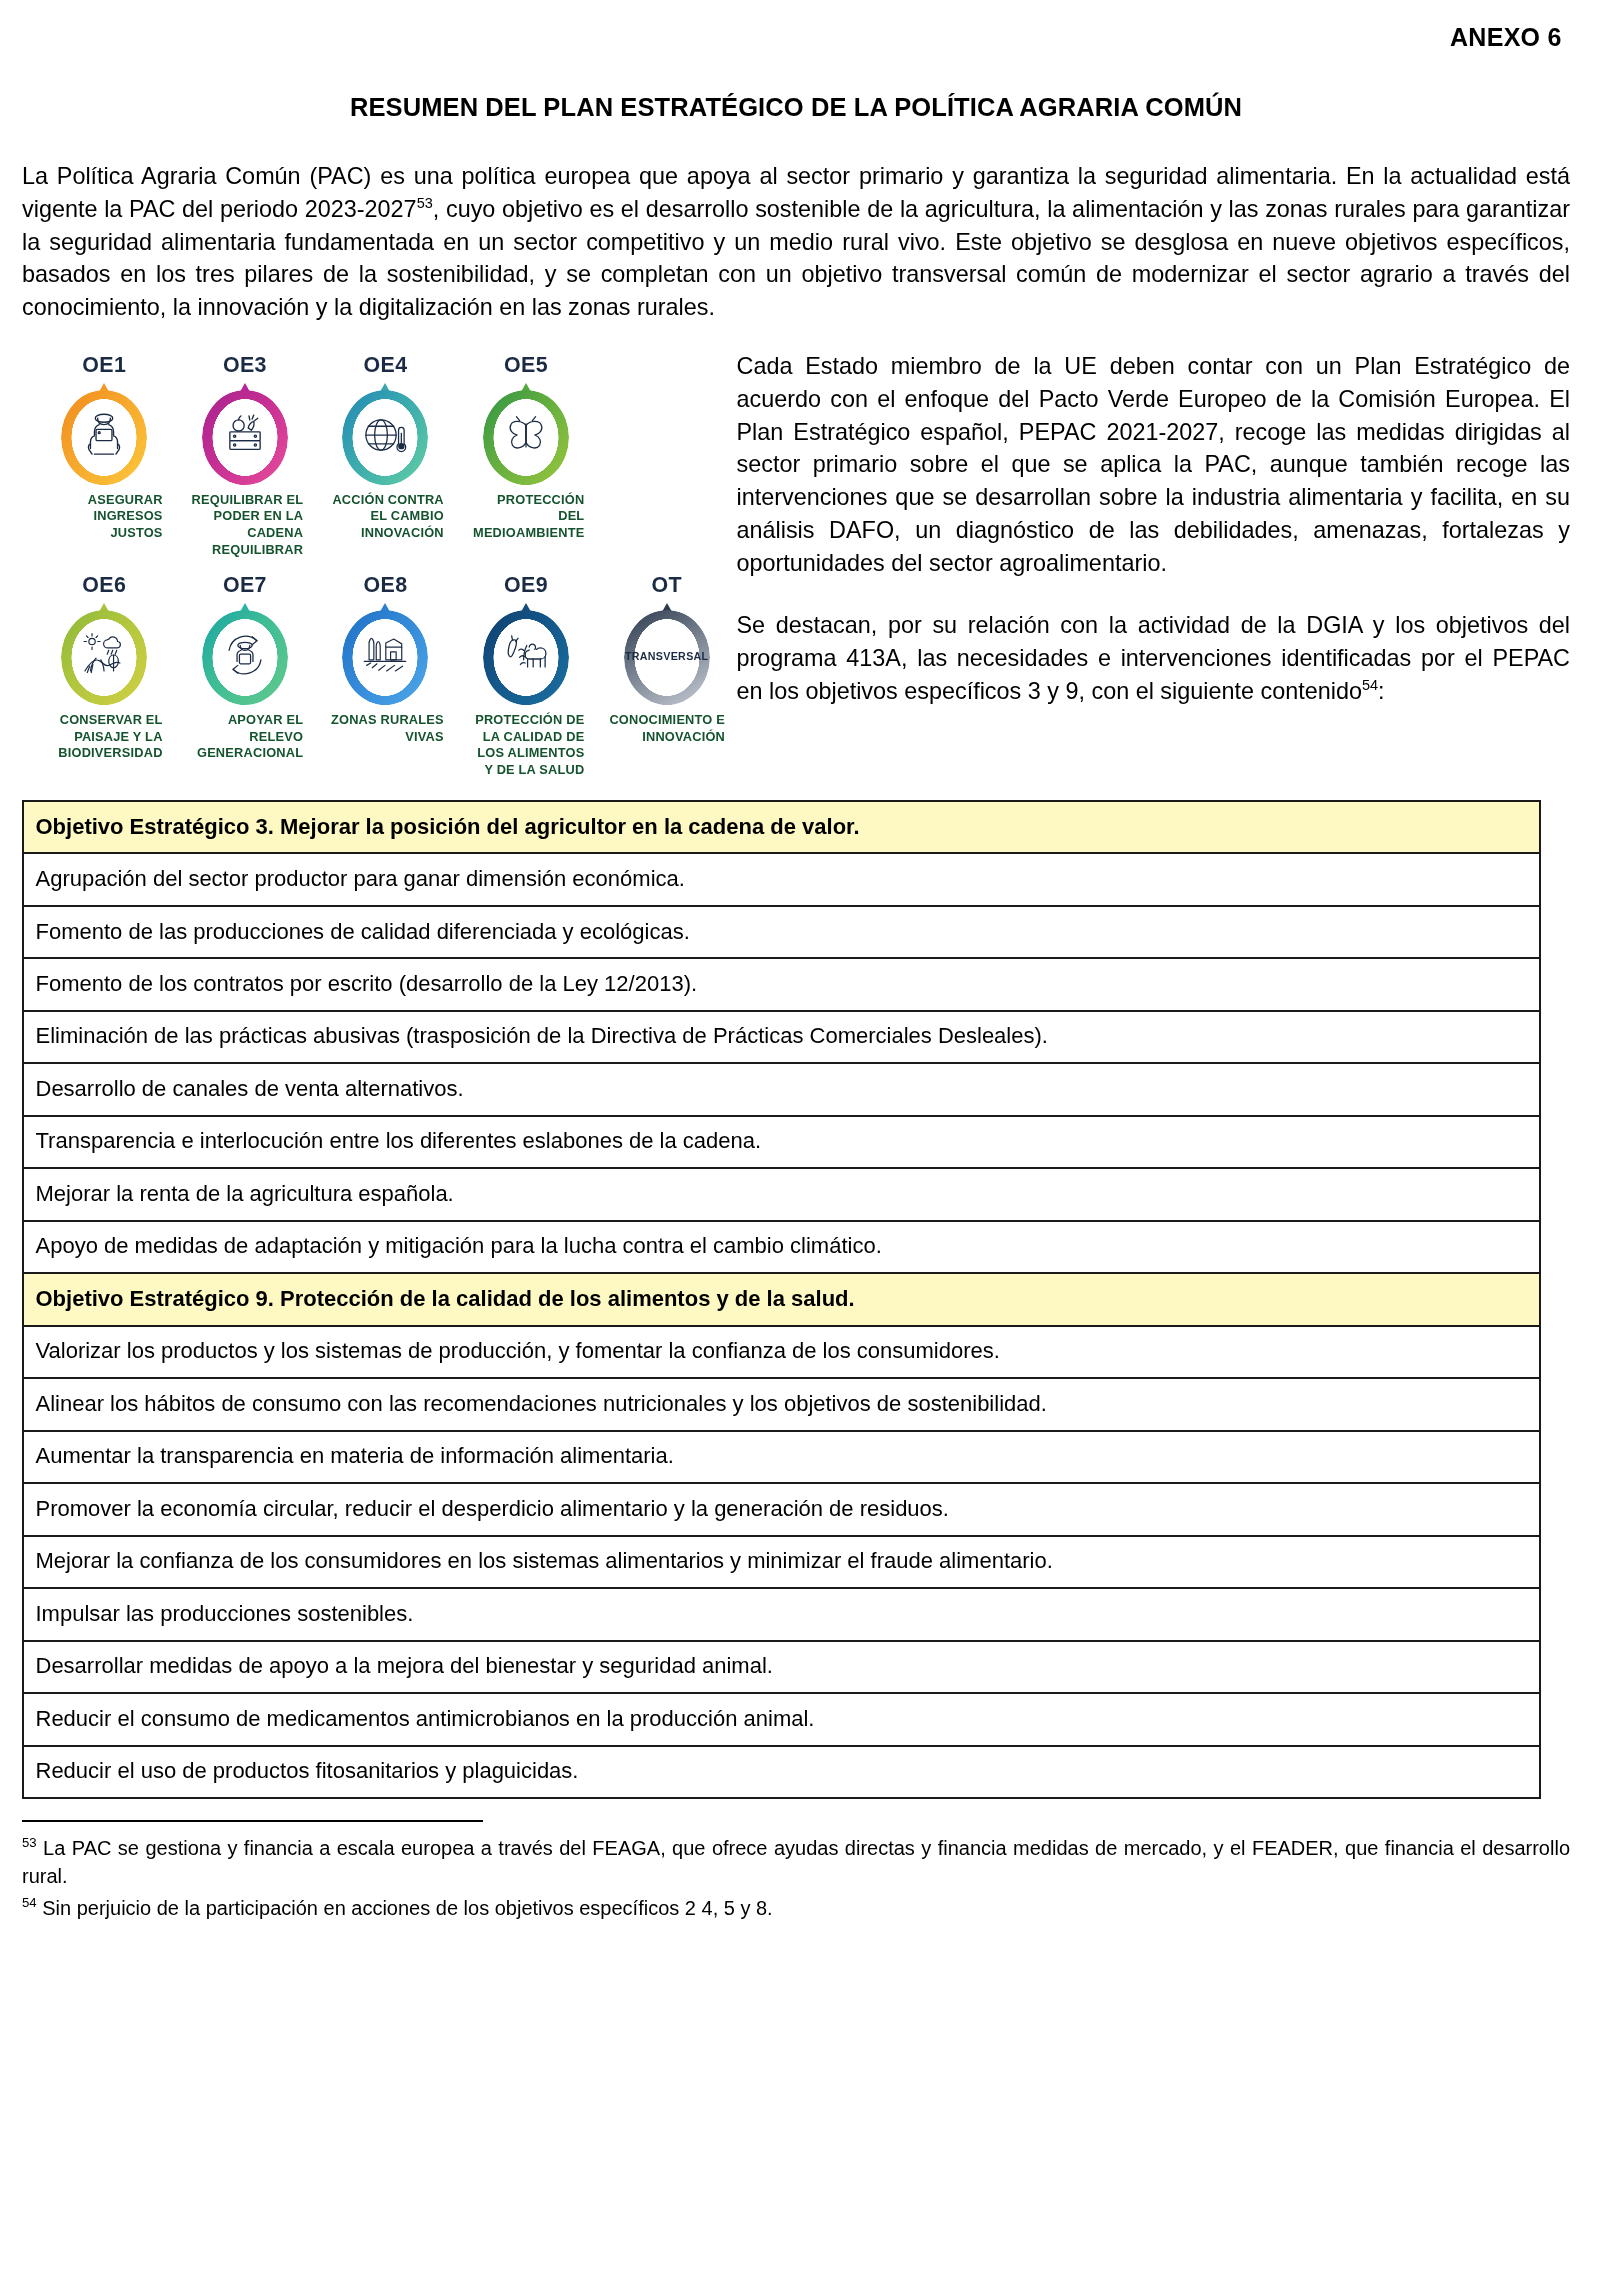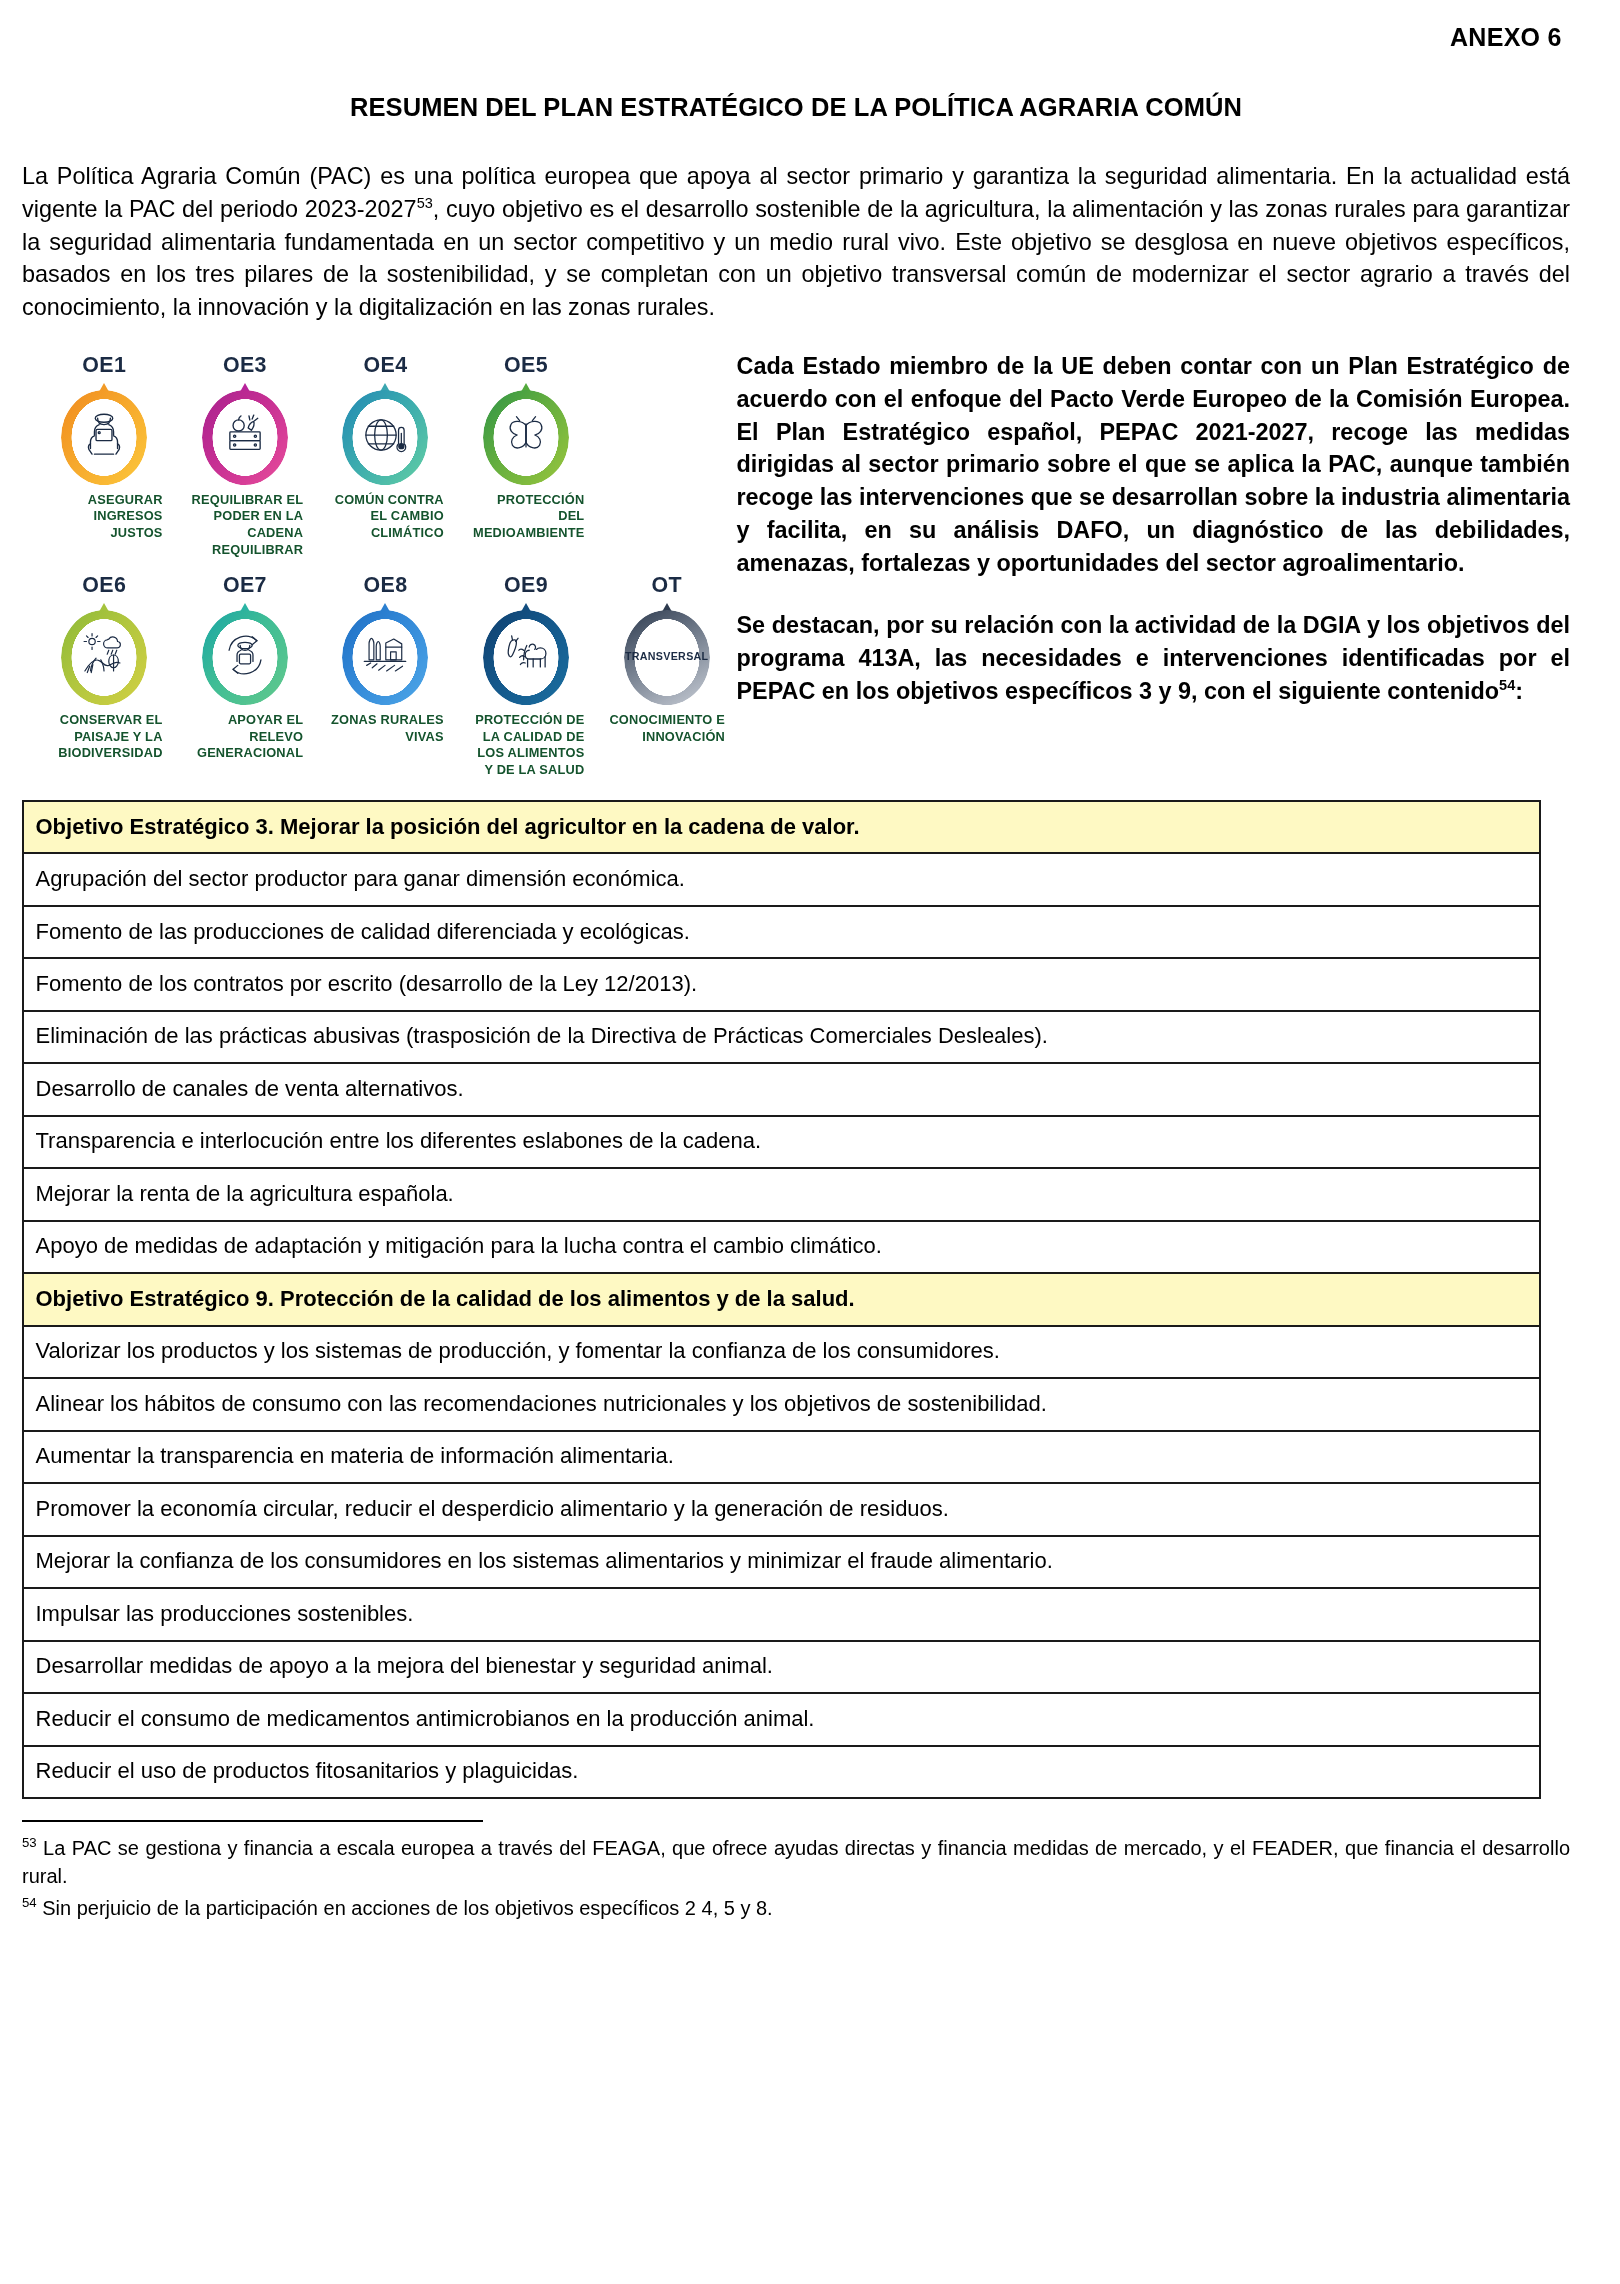--- a/index.html
+++ b/index.html
@@ -57,21 +57,20 @@
     width:703px;
     flex:0 0 703px;
     padding-top:3.3px;
   }
   .col-right{
     flex:1 1 auto;
     padding-left:11.5px;
     font-size:23.4px;
     line-height:1.40;
     text-align:justify;
-    font-weight:bold;
   }
   .col-right p{margin:0;}
   .col-right p + p{margin-top:30px;}
 
   
   .oe-grid{
     display:grid;
     grid-template-columns:repeat(5, 1fr);
     row-gap:3.3px;
   }
@@ -245,21 +244,21 @@
               <svg viewBox="0 0 64 64" fill="none" stroke="#1b2b44" stroke-width="1.6" stroke-linecap="round" stroke-linejoin="round">
                 <circle cx="27" cy="32" r="19"></circle>
                 <ellipse cx="27" cy="32" rx="8" ry="19"></ellipse>
                 <path d="M8 32h38M11 21h32M11 43h32"></path>
                 <path d="M49 26a3.5 3.5 0 017 0v17a5.5 5.5 0 11-7 0z"></path>
                 <circle cx="52.5" cy="46" r="3.2" fill="#1b2b44"></circle>
                 <path d="M52.5 43V30"></path>
               </svg>
             </div>
           </div>
-          <div class="oe-label">COMÚN CONTRA EL CAMBIO CLIMÁTICO</div>
+          <div class="oe-label">ACCIÓN CONTRA EL CAMBIO INNOVACIÓN</div>
         </div>
 
         <div class="oe-cell">
           <div class="oe-code">OE5</div>
           <div class="ring-wrap">
             <div class="pin" style="border-bottom-color:#53a93c;"></div>
             <div class="ring" style="background:linear-gradient(130deg,#2f9446 0%,#64ae3f 45%,#9ac63d 100%);"></div>
             <div class="glyph">
               <svg viewBox="0 0 64 64" fill="none" stroke="#1b2b44" stroke-width="1.6" stroke-linecap="round" stroke-linejoin="round">
                 <path d="M32 20c-5-6-16-7-19-1-3 6 2 12 8 13-6 2-9 8-6 13 4 6 14 3 17-4z"></path>

